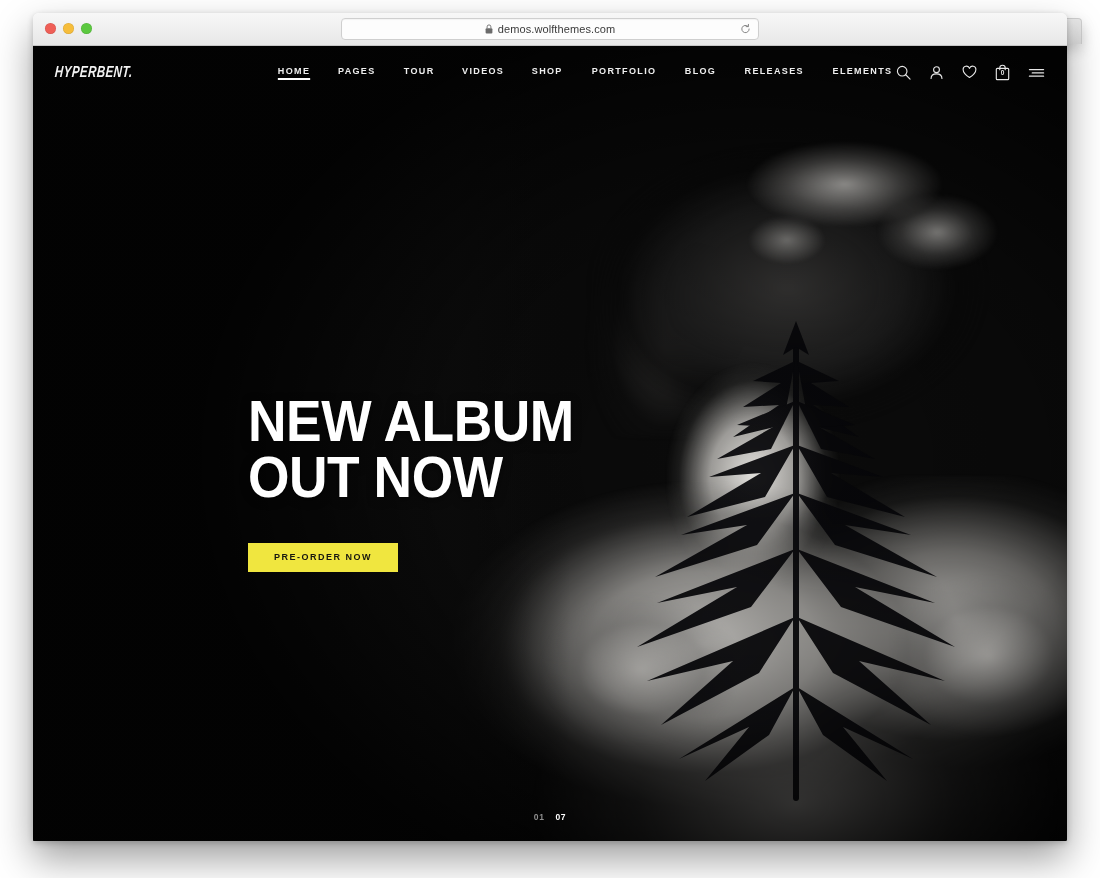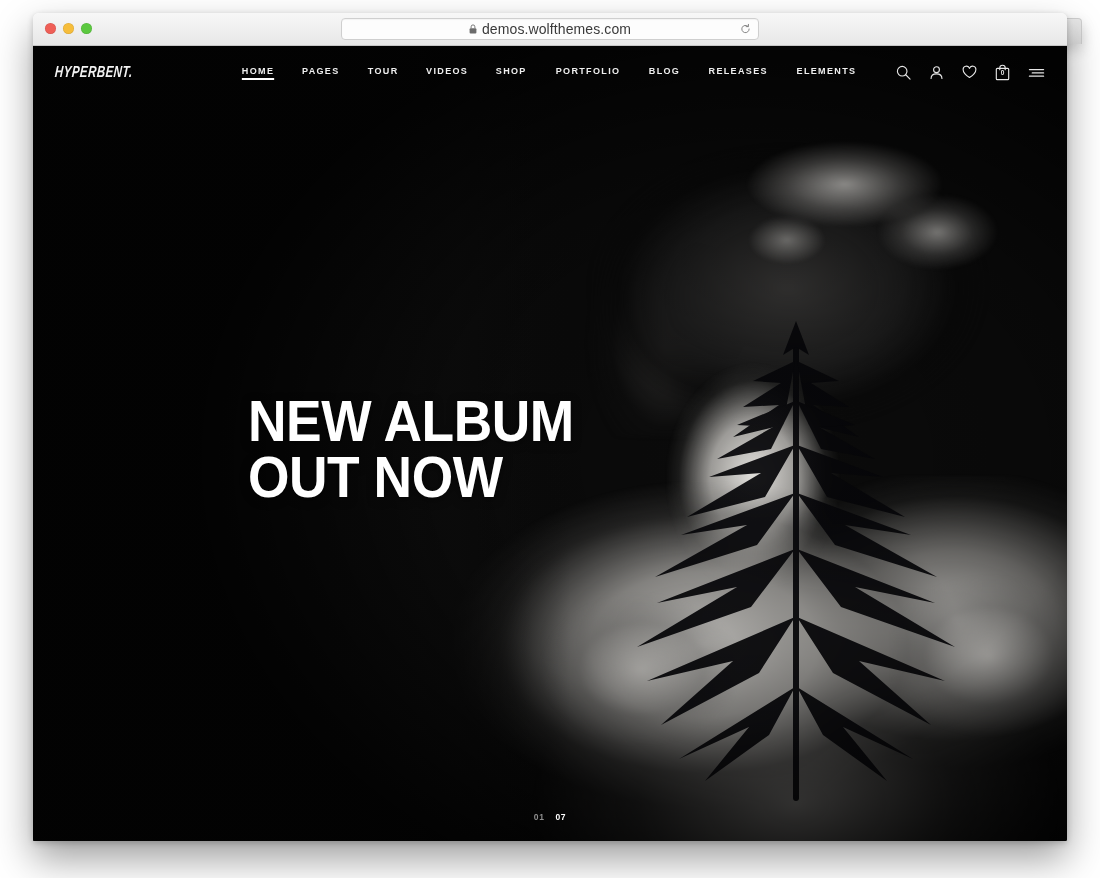--- a/index.html
+++ b/index.html
@@ -58,21 +58,21 @@
     position:absolute; left:50%; transform:translateX(-50%);
     top:5px; width:418px; height:22px;
     background:#fdfdfd;
     border:1px solid #cfcfcf;
     border-radius:4px;
     display:flex; align-items:center; justify-content:center;
     box-shadow:inset 0 1px 1px rgba(0,0,0,.04);
   }
   #lock-icon { margin-right:5px; display:flex; align-items:center; }
   #url-text {
-    font-size:14px; color:#3a3a3a; letter-spacing:.1px;
+    font-size:11px; color:#3a3a3a; letter-spacing:.1px;
     font-family:"Liberation Sans", sans-serif;
   }
   #reload-button {
     position:absolute; right:7px; top:50%; transform:translateY(-50%);
     display:flex; align-items:center; color:#7b7b7b;
   }
 
   
   #site-viewport {
     position:relative;
@@ -165,21 +165,21 @@
     font-size:16px; letter-spacing:.6px;
     transform:scaleX(.72) skewX(-6deg);
     transform-origin:left center;
     white-space:nowrap;
     text-shadow:0 0 1px rgba(0,0,0,.6);
   }
 
   #main-nav {
     display:flex; align-items:center;
     gap:26px;
-    margin-left:78px;
+    margin-left:114px;
   }
   .nav-item {
     position:relative;
     color:#efefef;
     font-size:9.5px; font-weight:bold;
     letter-spacing:1.4px;
     text-transform:uppercase;
     white-space:nowrap;
     transform:scaleX(.95);
     padding-bottom:4px;
@@ -375,20 +375,21 @@
           </svg>
         </span>
       </div>
     </header>
 
     <div id="hero-content">
       <h1 id="hero-title">
         <span class="line">NEW ALBUM</span>
         <span class="line">OUT NOW</span>
       </h1>
+      <button id="hero-cta">PRE-ORDER NOW</button>
     </div>
 
     <div id="slider-pagination">
       <span class="slide-num inactive">01</span>
       <span class="slide-num active">07</span>
     </div>
 
   </div>
 </div>
 

